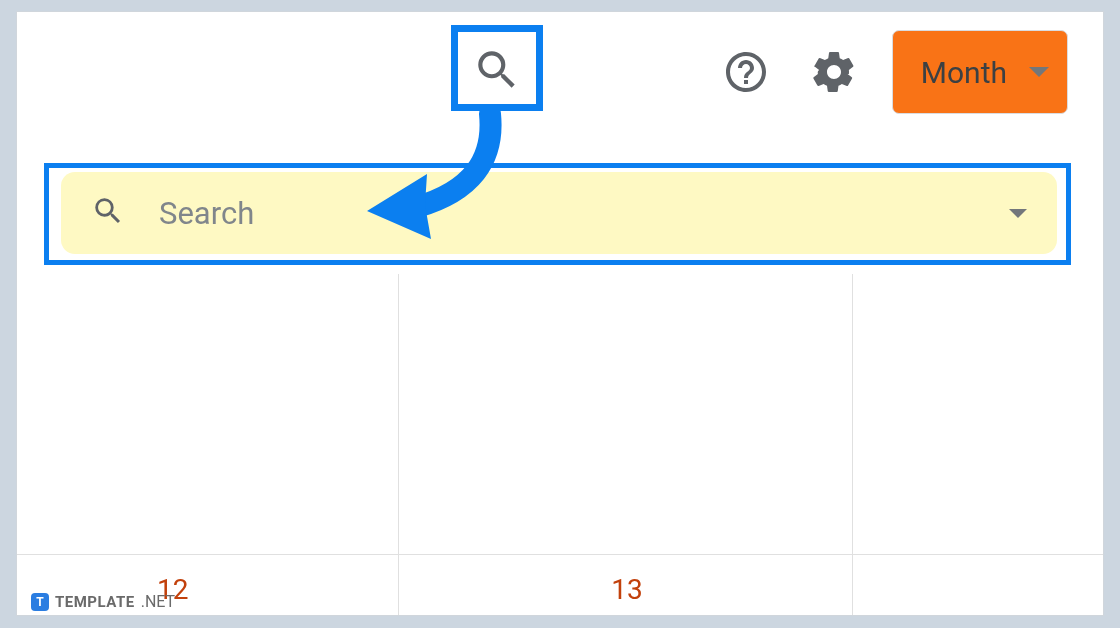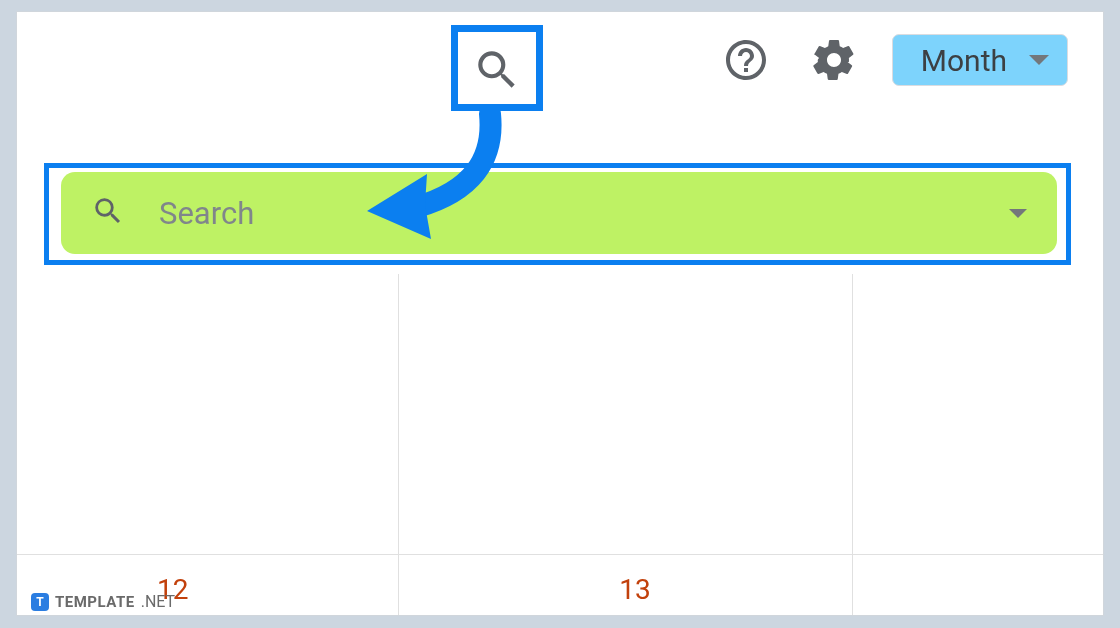--- a/index.html
+++ b/index.html
@@ -51,29 +51,29 @@
       top: 33px;
       left: 455px;
       width: 50px;
       height: 50px;
       cursor: pointer;
     }
     .help-icon, .gear-icon {
       color: #5f6368;
     }
     .view-dropdown {
-      height: 52px;
+      height: 84px;
       padding: 0 18px 0 28px;
       border: 1px solid #dadce0;
       border-radius: 7px;
       display: flex;
       align-items: center;
       gap: 22px;
       cursor: pointer;
-      background: #7dd3fc;
+      background: #f97316;
     }
     .view-dropdown-label {
       font-size: 30px;
       color: #3c4043;
       font-weight: 400;
     }
     .dropdown-caret {
       width: 0;
       height: 0;
       border-left: 10px solid transparent;
@@ -89,21 +89,21 @@
       border: 5px solid #0b7ff0;
       z-index: 9;
       pointer-events: none;
     }
     .search-bar {
       position: absolute;
       top: 160px;
       left: 44px;
       width: 996px;
       height: 82px;
-      background: #bef264;
+      background: #fef9c3;
       border-radius: 14px;
       display: flex;
       align-items: center;
       padding: 0 30px;
     }
     .search-bar-icon {
       color: #5f6368;
       margin-right: 34px;
     }
     .search-input {
@@ -161,21 +161,21 @@
     .cell-2 { width: 455px; }
     .cell-3 { width: 250px; }
     .day-number {
       position: absolute;
       top: 18px;
       font-size: 28px;
       color: #c2410c;
       font-weight: 400;
     }
     .day-12 { left: 140px; }
-    .day-13 { left: 220px; }
+    .day-13 { left: 212px; }
     .watermark {
       position: absolute;
       bottom: 4px;
       left: 14px;
       display: flex;
       align-items: center;
       gap: 6px;
       font-size: 15px;
       color: #6a6a6a;
       z-index: 20;

